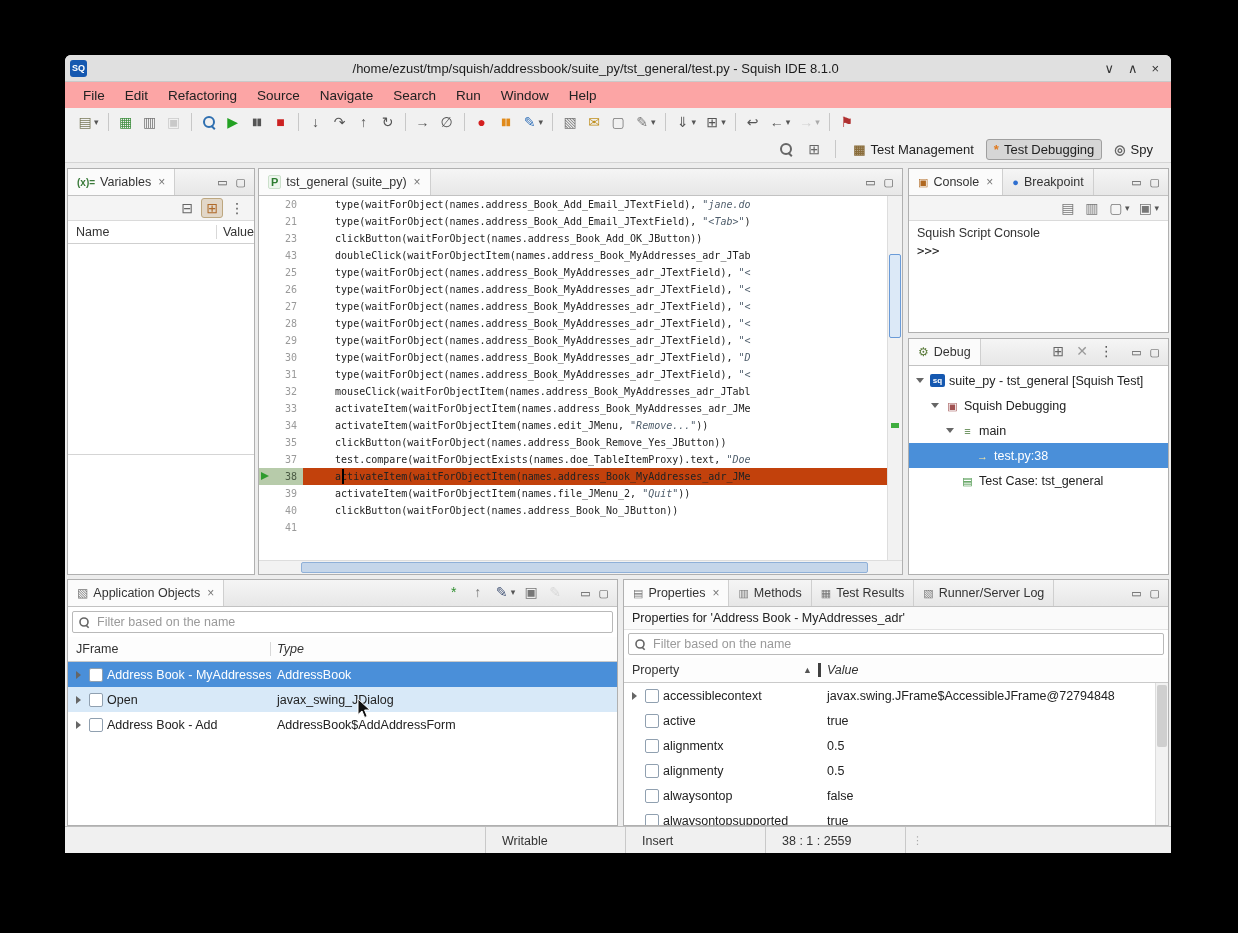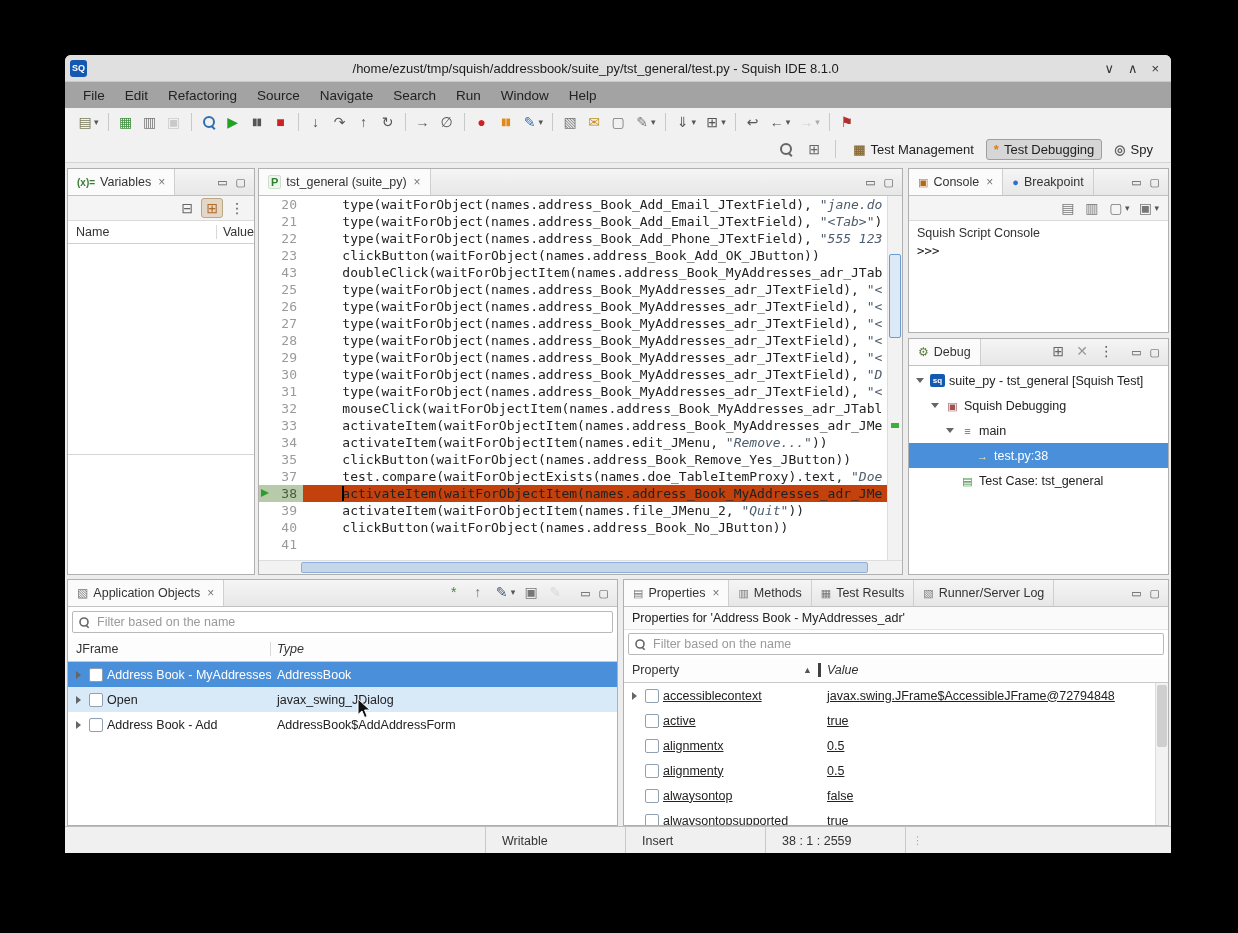--- a/index.html
+++ b/index.html
@@ -14,21 +14,21 @@
   }
   
   .titlebar{position:absolute;left:0;top:0;width:100%;height:26px;background:#e0e0e0;
     border-bottom:1px solid #c9c9c9;display:flex;align-items:center;}
   .app-icon{width:17px;height:17px;margin-left:5px;background:#1558b0;color:#fff;font-size:9px;
     font-weight:bold;display:flex;align-items:center;justify-content:center;border-radius:3px;}
   .titlebar .title{flex:1;text-align:center;font-size:13px;color:#1c1c1c;white-space:nowrap;overflow:hidden;}
   .win-controls{display:flex;gap:14px;margin-right:12px;color:#333;}
   .win-controls span{cursor:default;font-size:13px;line-height:13px;}
   
-  .menubar{position:absolute;left:0;top:27px;width:100%;height:26px;background:#a3a3a3;
+  .menubar{position:absolute;left:0;top:27px;width:100%;height:26px;background:#fca5a5;
     display:flex;align-items:center;padding-left:8px;box-sizing:border-box;}
   .menu-item{padding:3px 10px;color:#222;font-size:13.5px;border-radius:3px;}
   
   .toolbar{position:absolute;left:0;top:53px;width:100%;height:28px;background:#f1f1f1;
     display:flex;align-items:center;padding-left:8px;box-sizing:border-box;}
   .toolbar2{position:absolute;left:0;top:81px;width:100%;height:27px;background:#f1f1f1;
     border-bottom:1px solid #d4d4d4;display:flex;align-items:center;box-sizing:border-box;}
   .tb-btn{display:flex;align-items:center;padding:2px 3px;margin:0 1px;border-radius:3px;}
   .tb-btn .glyph{font-size:14px;line-height:16px;min-width:16px;text-align:center;}
   .tb-btn.disabled{opacity:.45;}
@@ -73,21 +73,21 @@
   .col-head{height:22px;border-bottom:1px solid #cfcfcf;display:flex;align-items:center;font-size:12.5px;color:#333;background:#fff;}
   .col-head .ch-name{width:152px;padding-left:8px;border-right:1px solid #d8d8d8;box-sizing:border-box;}
   .col-head .ch-val{padding-left:6px;}
   .vars-body{position:relative;height:calc(100% - 72px);background:#fff;}
   .detail-sep{position:absolute;left:0;right:0;top:210px;height:1px;background:#d5d5d5;}
   
   .p-editor{left:193px;top:113px;width:645px;height:407px;}
   .py-ic{color:#2e7d32;font-weight:bold;font-size:11px;background:#eef6ee;border:1px solid #cbe0cb;border-radius:2px;padding:0 2px;line-height:12px;}
   .code-wrap{position:relative;height:calc(100% - 39px);overflow:hidden;background:#fff;}
   .code-area{position:absolute;left:0;top:0;right:14px;bottom:0;overflow:hidden;
-    font-family:"DejaVu Sans Mono",monospace;font-size:13px;}
+    font-family:"DejaVu Sans Mono",monospace;font-size:10px;}
   .cl{position:relative;display:flex;height:17px;line-height:17px;white-space:pre;}
   .cl .ruler{width:14px;flex:none;position:relative;background:#fff;}
   .cl .lnum{width:30px;flex:none;text-align:right;padding-right:6px;color:#9a9a9a;box-sizing:border-box;background:#fff;}
   .cl .ltext{padding-left:8px;color:#222;}
   .cl .str{color:#4e5d6b;font-style:italic;}
   .cl.cur .ltext, .cl.cur{background:#c2410c;}
   .cl.cur .lnum{background:#b7cbaa;color:#4a5a44;}
   .cl.cur .ruler{background:#b7cbaa;}
   .ip-arrow{position:absolute;left:2px;top:4px;width:0;height:0;border-left:8px solid #2e9b2e;
     border-top:4.5px solid transparent;border-bottom:4.5px solid transparent;}
@@ -118,21 +118,21 @@
   .obj-row .col-type{flex:1;padding-left:6px;white-space:nowrap;overflow:hidden;}
   .obj-row.selected{background:#4a8fd9;color:#fff;}
   .obj-row.hover{background:#d8e9f8;}
   .o-lb{overflow:hidden;white-space:nowrap;}
   
   .p-props{left:558px;top:524px;width:546px;height:247px;}
   .props-caption{height:22px;display:flex;align-items:center;padding-left:8px;font-size:12.5px;color:#222;background:#fafafa;border-bottom:1px solid #e3e3e3;}
   .prop-row{display:flex;align-items:center;height:25px;font-size:12.5px;color:#222;}
   .prop-row .col-prop{width:197px;flex:none;display:flex;align-items:center;gap:4px;padding-left:4px;box-sizing:border-box;overflow:hidden;white-space:nowrap;}
   .prop-row .col-val{flex:1;padding-left:6px;white-space:nowrap;overflow:hidden;}
-  .props-body{position:relative;height:calc(100% - 100px);overflow:hidden;text-decoration:underline;}
+  .props-body{position:relative;height:calc(100% - 100px);overflow:hidden;}
   .props-scroll{position:absolute;right:0;top:0;bottom:0;width:12px;background:#f2f2f2;border-left:1px solid #ddd;}
   .props-thumb{position:absolute;left:1px;right:1px;top:2px;height:62px;background:#cfcfcf;border-radius:2px;}
   .ph1{width:197px;padding-left:8px;border-right:3px solid #404040;box-sizing:border-box;display:flex;align-items:center;}
   
   .statusbar{position:absolute;left:0;top:771px;width:100%;height:27px;background:#f0f0f0;
     border-top:1px solid #bdbdbd;display:flex;align-items:center;font-size:12.5px;color:#333;}
   .sb-spacer{width:420px;}
   .sb-cell{width:140px;border-left:1px solid #c9c9c9;padding-left:16px;box-sizing:border-box;height:100%;display:flex;align-items:center;}
   .sb-handle{border-left:1px solid #c9c9c9;height:100%;display:flex;align-items:center;padding:0 6px;color:#aaa;font-size:11px;}
   
@@ -334,21 +334,20 @@
       <div class="spacer"></div>
       <div class="minmax">
         <span>▭</span>
           <span>▢</span>
       </div>
     </div>
     <div class="code-wrap">
       <div class="code-area">
           <div class="cl"><span class="ruler"></span><span class="lnum">20</span><span class="ltext">    type(waitForObject(names.address_Book_Add_Email_JTextField), <span class="str">"jane.do</span></span></div>
           <div class="cl"><span class="ruler"></span><span class="lnum">21</span><span class="ltext">    type(waitForObject(names.address_Book_Add_Email_JTextField), <span class="str">"&lt;Tab&gt;"</span>)</span></div>
-          <div class="cl"><span class="ruler"></span><span class="lnum">22</span><span class="ltext">    type(waitForObject(names.address_Book_Add_Phone_JTextField), <span class="str">"555 123</span></span></div>
           <div class="cl"><span class="ruler"></span><span class="lnum">23</span><span class="ltext">    clickButton(waitForObject(names.address_Book_Add_OK_JButton))</span></div>
           <div class="cl"><span class="ruler"></span><span class="lnum">43</span><span class="ltext">    doubleClick(waitForObjectItem(names.address_Book_MyAddresses_adr_JTab</span></div>
           <div class="cl"><span class="ruler"></span><span class="lnum">25</span><span class="ltext">    type(waitForObject(names.address_Book_MyAddresses_adr_JTextField), <span class="str">"&lt;</span></span></div>
           <div class="cl"><span class="ruler"></span><span class="lnum">26</span><span class="ltext">    type(waitForObject(names.address_Book_MyAddresses_adr_JTextField), <span class="str">"&lt;</span></span></div>
           <div class="cl"><span class="ruler"></span><span class="lnum">27</span><span class="ltext">    type(waitForObject(names.address_Book_MyAddresses_adr_JTextField), <span class="str">"&lt;</span></span></div>
           <div class="cl"><span class="ruler"></span><span class="lnum">28</span><span class="ltext">    type(waitForObject(names.address_Book_MyAddresses_adr_JTextField), <span class="str">"&lt;</span></span></div>
           <div class="cl"><span class="ruler"></span><span class="lnum">29</span><span class="ltext">    type(waitForObject(names.address_Book_MyAddresses_adr_JTextField), <span class="str">"&lt;</span></span></div>
           <div class="cl"><span class="ruler"></span><span class="lnum">30</span><span class="ltext">    type(waitForObject(names.address_Book_MyAddresses_adr_JTextField), <span class="str">"D</span></span></div>
           <div class="cl"><span class="ruler"></span><span class="lnum">31</span><span class="ltext">    type(waitForObject(names.address_Book_MyAddresses_adr_JTextField), <span class="str">"&lt;</span></span></div>
           <div class="cl"><span class="ruler"></span><span class="lnum">32</span><span class="ltext">    mouseClick(waitForObjectItem(names.address_Book_MyAddresses_adr_JTabl</span></div>

